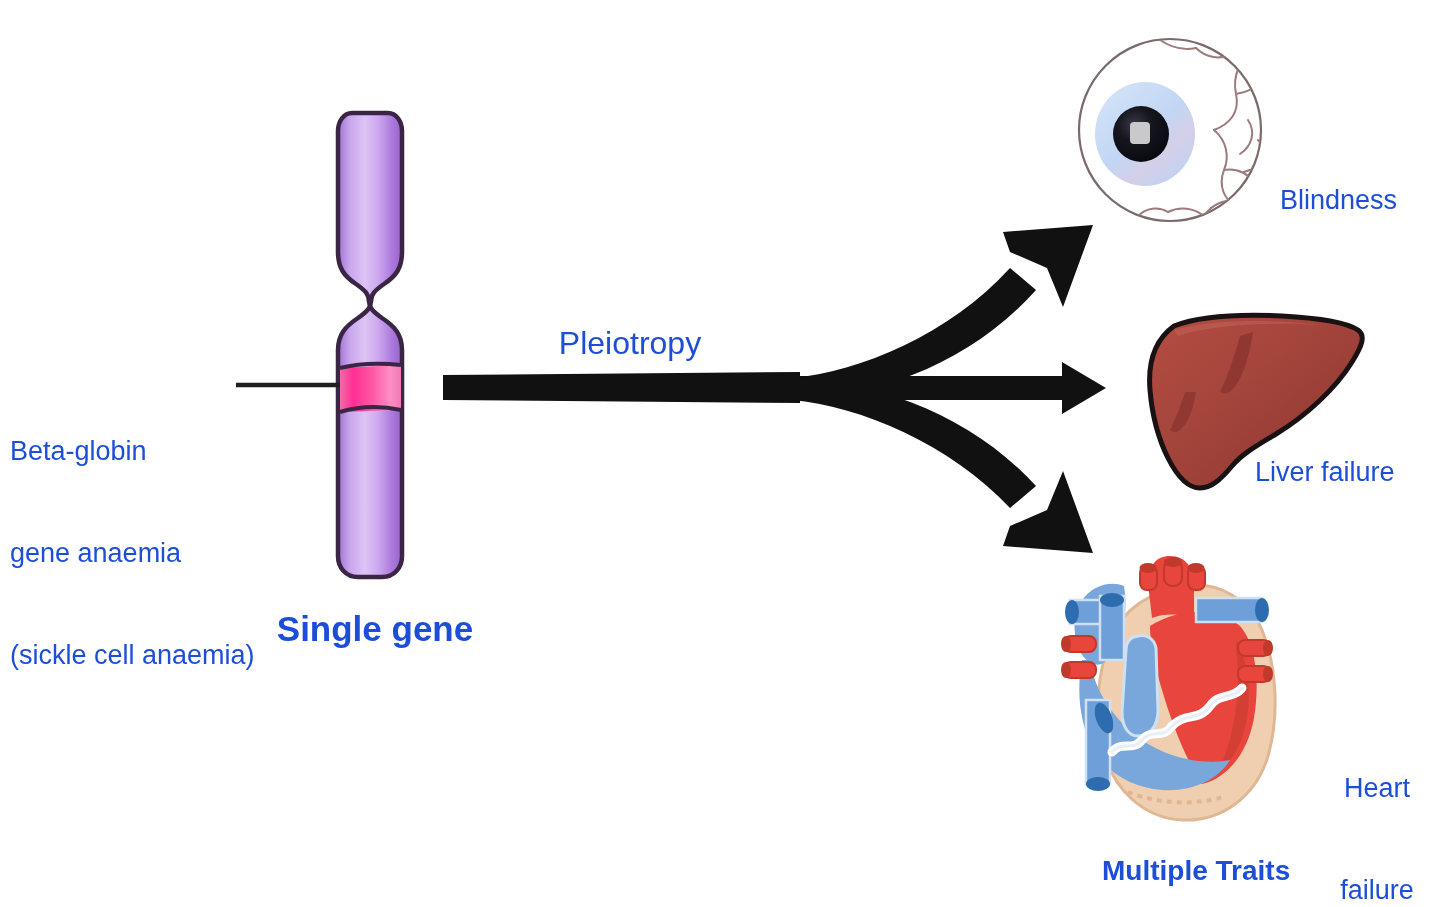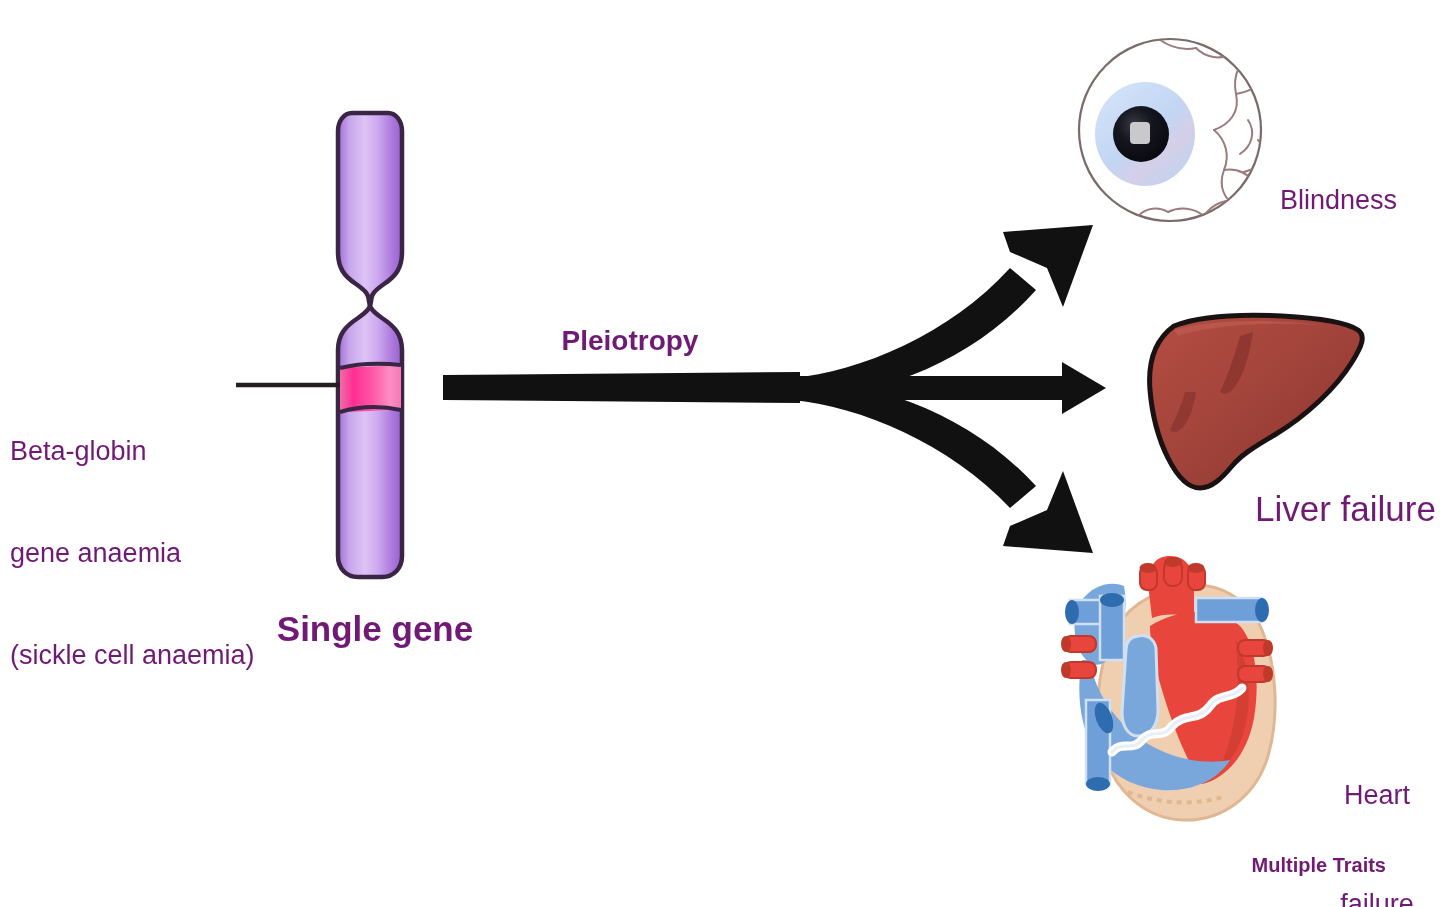--- a/index.html
+++ b/index.html
@@ -20,21 +20,21 @@
   }
   .layer {
     position: absolute;
     left: 0;
     top: 0;
     width: 1440px;
     height: 907px;
   }
   .txt {
     position: absolute;
-    color: #701a75;
+    color: #1d4ed8;
     white-space: pre;
     line-height: 1.26;
   }
   .bold { font-weight: bold; }
 
   
   #gene-annotation {
     left: 10px;
     top: 366px;
     width: 280px;
@@ -52,52 +52,51 @@
     text-align: center;
     font-size: 35px;
     font-weight: bold;
   }
 
   #pleiotropy-label {
     left: 470px;
     top: 323px;
     width: 320px;
     text-align: center;
-    font-size: 28px;
-    font-weight: bold;
+    font-size: 32px;
+    font-weight: normal;
   }
 
   #blindness-label {
     left: 1280px;
     top: 183px;
     font-size: 27px;
   }
 
   #liver-label {
     left: 1255px;
     top: 455px;
-    font-size: 35px;
-    margin-top: 32px;
+    font-size: 27px;
   }
 
   #heart-label {
     left: 1322px;
     top: 703px;
     width: 110px;
     text-align: center;
     font-size: 27px;
   }
-  #heart-label span { display: block; margin-top: 7px; }
+  #heart-label span { display: block; }
 
   #multiple-traits-label {
-    left: 1066px;
+    left: 1102px;
     top: 853px;
     width: 320px;
-    text-align: right;
-    font-size: 20px;
+    text-align: left;
+    font-size: 28px;
     font-weight: bold;
   }
 </style>
 </head>
 <body>
 
 <div id="stage">
 
   <svg class="layer" viewBox="0 0 1440 907" width="1440" height="907" xmlns="http://www.w3.org/2000/svg">
     <defs>

